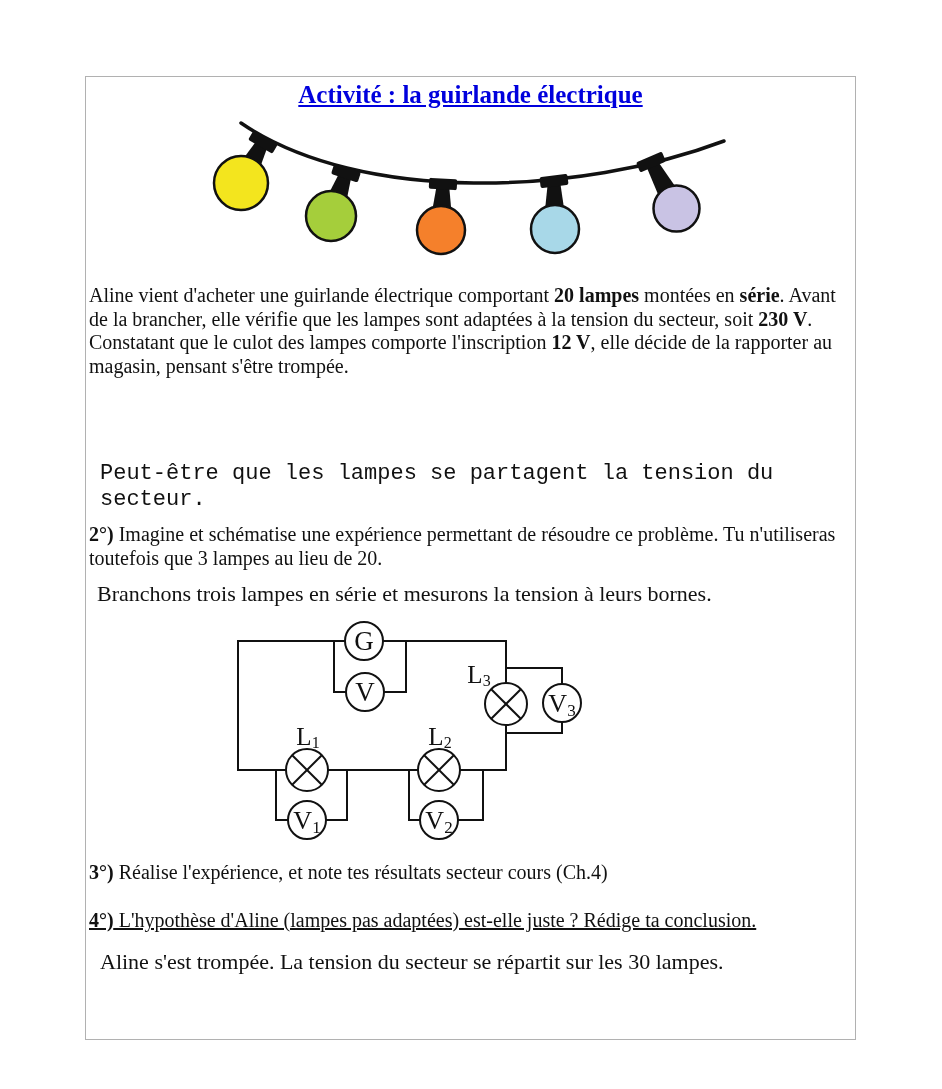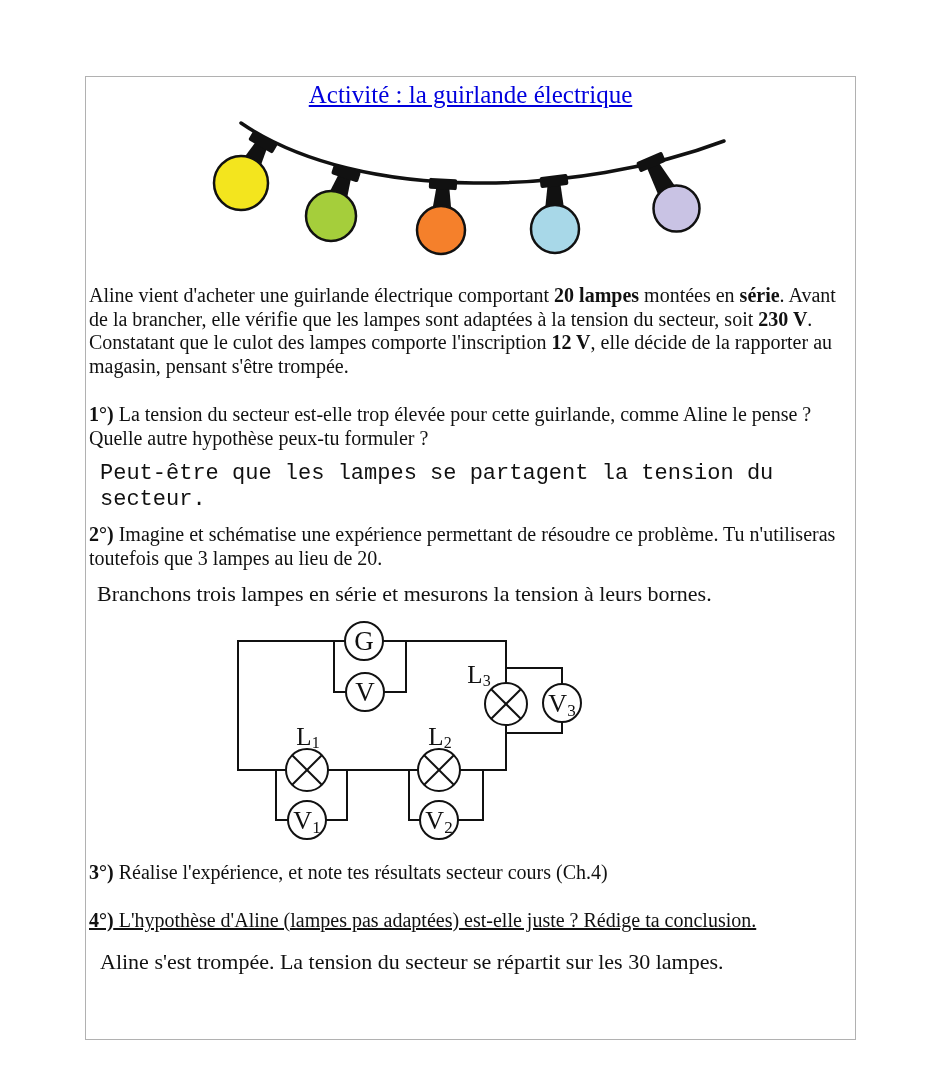--- a/index.html
+++ b/index.html
@@ -6,21 +6,21 @@
   body{
     width:942px;height:1089px;background:#ffffff;position:relative;
     font-family:"Liberation Serif", serif;color:#111;overflow:hidden;
   }
   .page{
     position:absolute;left:85px;top:76px;width:769px;height:962px;
     border:1px solid #b1b1b1;background:#ffffff;
   }
   .title{
     position:absolute;left:0;top:4px;width:100%;text-align:center;
-    font-size:25px;font-weight:normal;text-decoration:underline;
+    font-size:25px;font-weight:bold;text-decoration:underline;
   }
   .figures{
     position:absolute;left:0;top:0;width:769px;height:962px;
   }
   .txt{
     position:absolute;left:3px;width:764px;
     font-size:20px;line-height:23.5px;
   }
   .answer{
     position:absolute;left:14px;width:750px;
@@ -121,21 +121,20 @@
         <text x="476" y="635" text-anchor="middle" font-size="26" stroke="none"><tspan>V</tspan><tspan font-size="17" dy="4">3</tspan></text>
       </g>
 
       <text x="222" y="668" text-anchor="middle" font-size="25" stroke="none"><tspan>L</tspan><tspan font-size="16" dy="3">1</tspan></text>
       <text x="354" y="668" text-anchor="middle" font-size="25" stroke="none"><tspan>L</tspan><tspan font-size="16" dy="3">2</tspan></text>
       <text x="393" y="606" text-anchor="middle" font-size="25" stroke="none"><tspan>L</tspan><tspan font-size="16" dy="3">3</tspan></text>
     </g>
   </svg>
 
   <div class="txt t-intro"><span>Aline vient d'acheter une guirlande électrique comportant </span><span style="font-weight: bold;">20 lampes</span><span> montées en </span><span style="font-weight: bold;">série</span><span>. Avant de la brancher, elle vérifie que les lampes sont adaptées à la tension du secteur, soit </span><span style="font-weight: bold;">230 V</span><span>. Constatant que le culot des lampes comporte l'inscription </span><span style="font-weight: bold;">12 V</span><span>, elle décide de la rapporter au magasin, pensant s'être trompée.</span></div>
-  <div class="txt t-q1"><span style="font-weight: bold;">1°)</span><span> La tension du secteur est-elle trop élevée pour cette guirlande, comme Aline le pense ? Quelle autre hypothèse peux-tu formuler ?</span></div>
   <div class="answer t-a1">Peut-être que les lampes se partagent la tension du secteur.</div>
   <div class="txt t-q2"><span style="font-weight: bold;">2°)</span><span> Imagine et schématise une expérience permettant de résoudre ce problème. Tu n'utiliseras toutefois que 3 lampes au lieu de 20.</span></div>
   <div class="answer t-a2">Branchons trois lampes en série et mesurons la tension à leurs bornes.</div>
   <div class="txt t-q3"><span style="font-weight: bold;">3°)</span><span> Réalise l'expérience, et note tes résultats secteur cours (Ch.4)</span></div>
   <div class="txt t-q4"><span style="font-weight: bold;">4°)</span><span> L'hypothèse d'Aline (lampes pas adaptées) est-elle juste ? Rédige ta conclusion.</span></div>
   <div class="answer t-a4">Aline s'est trompée. La tension du secteur se répartit sur les 30 lampes.</div>
 
 </div>
 
 </body></html>

